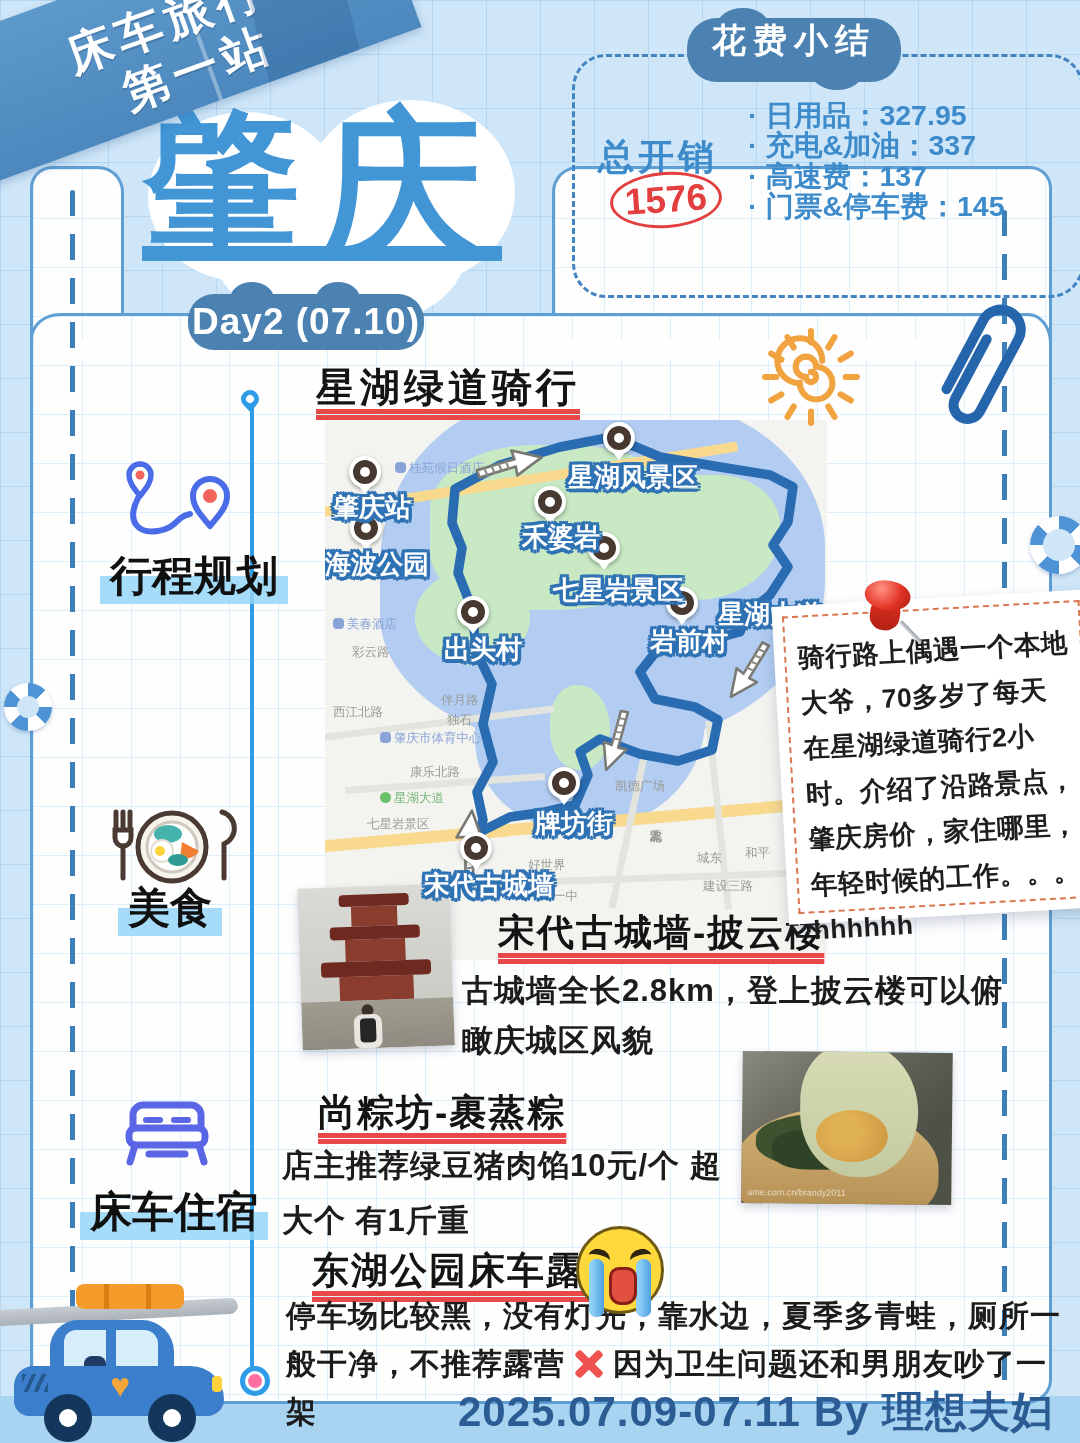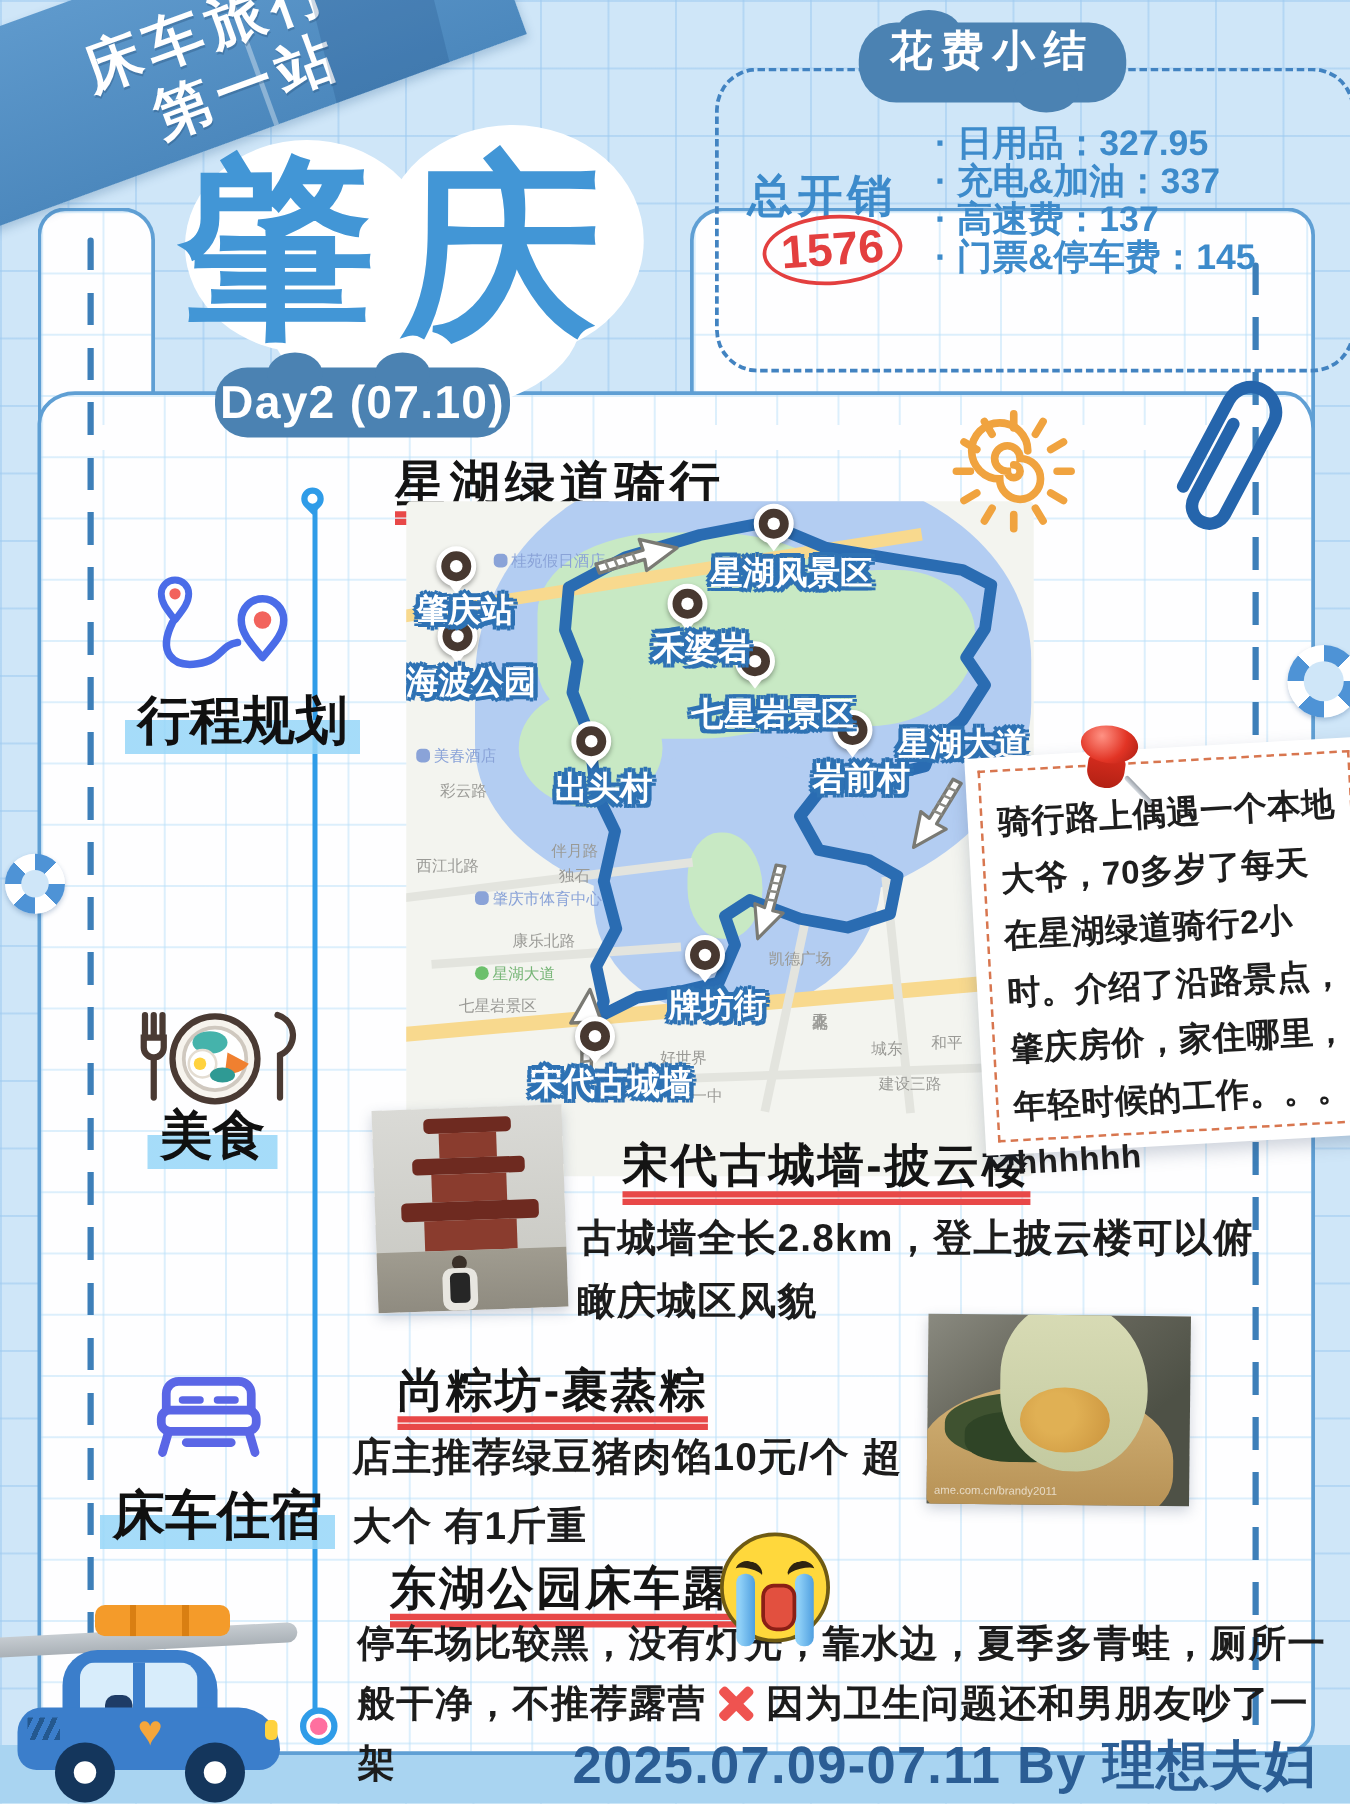--- a/index.html
+++ b/index.html
@@ -32,41 +32,41 @@
   
   .ribbon{left:-60px;top:-38px;width:470px;height:150px;background:linear-gradient(#5e99cc,#4c88bd);
     transform:rotate(-20deg);box-shadow:0 4px 8px rgba(40,90,140,.25);}
   .ribbon::before{content:"";position:absolute;left:255px;top:0;width:4px;height:100%;background:rgba(255,255,255,.35);}
   .ribbon::after{content:"";position:absolute;right:58px;top:0;width:96px;height:100%;background:rgba(26,74,128,.22);transform:skewX(-6deg);}
   .ribbon-text{position:absolute;color:#fff;font-weight:900;font-size:46px;letter-spacing:6px;text-shadow:0 2px 0 rgba(40,80,120,.35);}
   .rt1{left:128px;top:28px;}
   .rt2{left:168px;top:82px;}
   
   .cloud-blob{background:#fff;border-radius:50%;}
-  .main-title{left:142px;top:120px;font-size:158px;font-weight:900;color:#4296d6;letter-spacing:22px;line-height:1;}
-  .day-badge{left:172px;top:294px;width:236px;height:56px;background:#4b82b2;border-radius:26px;color:#fff;
+  .main-title{left:142px;top:104px;font-size:158px;font-weight:900;color:#4296d6;letter-spacing:22px;line-height:1;text-decoration:underline;}
+  .day-badge{left:188px;top:294px;width:236px;height:56px;background:#4b82b2;border-radius:26px;color:#fff;
     font-size:37px;font-weight:700;display:flex;align-items:center;justify-content:center;letter-spacing:1px;}
   .day-badge::before,.day-badge::after{content:"";position:absolute;background:#4b82b2;border-radius:50%;width:44px;height:34px;top:-12px;}
   .day-badge::before{left:42px;} .day-badge::after{left:128px;}
   
   .exp-box{left:572px;top:54px;width:506px;height:238px;border:3.5px dashed #4283c1;border-radius:34px;}
   .exp-cloud{left:687px;top:18px;width:214px;height:64px;background:#4b82b2;border-radius:30px;color:#fff;
     font-size:34px;font-weight:900;letter-spacing:7px;display:flex;align-items:flex-start;justify-content:center;}
   .exp-cloud::before,.exp-cloud::after{content:"";position:absolute;background:#4b82b2;border-radius:50%;width:52px;height:36px;top:-10px;}
   .exp-cloud::before{left:30px;} .exp-cloud::after{left:124px;top:auto;bottom:-8px;}
   .exp-total-label{left:598px;top:133px;font-size:36px;font-weight:900;color:#3d8bcb;letter-spacing:4px;}
   .exp-total-value{left:610px;top:172px;width:106px;height:50px;border:3.5px solid #e33f3f;border-radius:50%;
     transform:rotate(-4deg);color:#e33f3f;font-size:37px;font-weight:900;display:flex;align-items:center;justify-content:center;}
   .exp-items{left:748px;top:100px;width:330px;}
   .exp-item{font-size:28.5px;line-height:30.4px;color:#3d8bcb;font-weight:700;white-space:nowrap;}
   
   .side-label{font-size:42px;font-weight:900;color:#101010;padding:2px 10px;
     background:linear-gradient(180deg,transparent 50%,rgba(150,214,248,.85) 50%,rgba(150,214,248,.85) 96%,transparent 96%);}
   
-  .map{left:325px;top:401px;width:478px;height:540px;background:#f3f4ef;overflow:hidden;border-radius:4px;padding-left:24px;}
+  .map{left:325px;top:420px;width:478px;height:540px;background:#f3f4ef;overflow:hidden;border-radius:4px;padding-left:24px;}
   .lake{background:#b3cdf2;}
   .green{background:#c8e9c4;}
   .yroad{background:#f8d98e;}
   .groad{background:#e3e4de;}
   .street{position:absolute;font-size:12.5px;color:#9a9a96;white-space:nowrap;}
   .street.blue{color:#8aa3d8;}
   .street.blue::before{content:"";display:inline-block;width:11px;height:11px;border-radius:4px;background:#8aa3d8;margin-right:3px;vertical-align:-1px;}
   .street.green2{color:#76b576;}
   .street.green2::before{content:"";display:inline-block;width:11px;height:11px;border-radius:50%;background:#6cc06c;margin-right:3px;vertical-align:-1px;}
   .street.vert{writing-mode:vertical-rl;}

